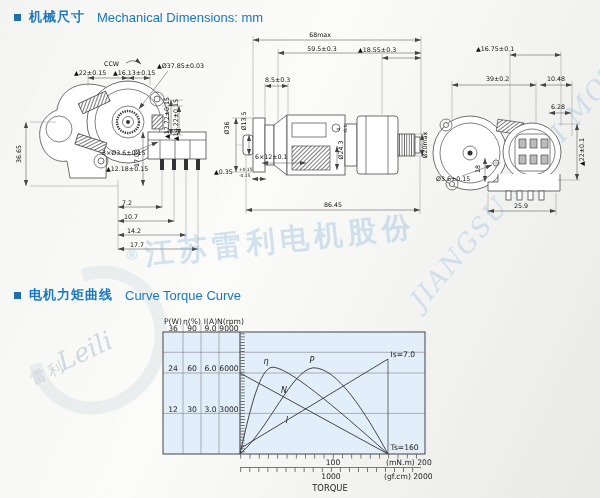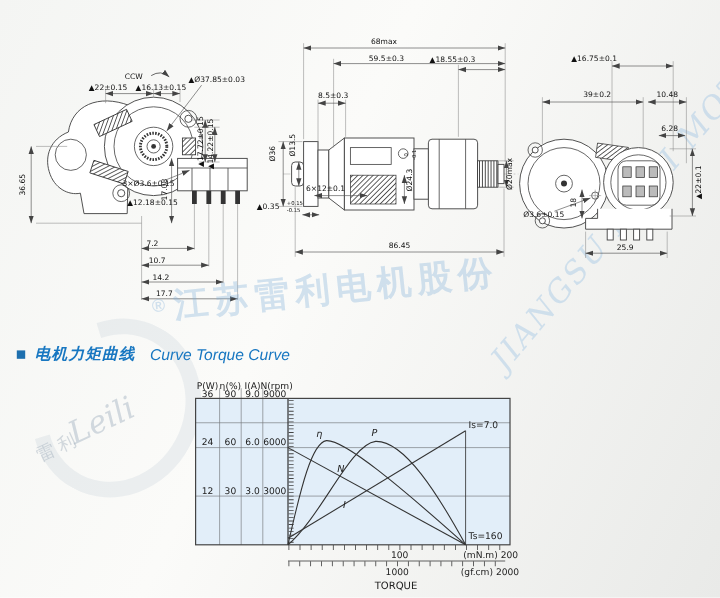--- a/index.html
+++ b/index.html
@@ -41,20 +41,25 @@
 </head>
 <body>
 
 <div class="page">
 
   <div class="wm wm-ring"></div>
   <div class="wm wm-leili">Leili</div>
   <div class="wm wm-seal">雷 利</div>
   <div class="wm wm-script">JIANGSU LEILI MOTOR</div>
 
+  <div class="hdr" style="top:8px;">
+    <span class="bullet"></span>
+    <span class="cn">机械尺寸</span>
+    <span class="en">Mechanical Dimensions: mm</span>
+  </div>
 
   <svg id="mech" style="top:28px;" width="600" height="250" viewBox="0 0 600 250">
     <defs>
       <marker id="ae" markerWidth="7" markerHeight="5" refX="6.4" refY="2.5" orient="auto" markerUnits="userSpaceOnUse">
         <path d="M0,0.3 L6.5,2.5 L0,4.7 Z" fill="#444"></path>
         </marker>
       <marker id="as" markerWidth="7" markerHeight="5" refX="0.6" refY="2.5" orient="auto" markerUnits="userSpaceOnUse">
         <path d="M7,0.3 L0.5,2.5 L7,4.7 Z" fill="#444"></path>
         </marker>
       <pattern id="hx" patternUnits="userSpaceOnUse" width="3" height="3" patternTransform="rotate(45)">
@@ -249,21 +254,21 @@
         <line class="ext" x1="556" y1="165" x2="556" y2="187"></line>
       <line class="dim" x1="488" y1="183" x2="556" y2="183" marker-start="url(#as)" marker-end="url(#ae)"></line>
       <text class="dl" x="514" y="180">25.9</text>
     </g>
   </svg>
 
   <div class="wm wm-cn">
     <span class="reg">®</span><span>江苏雷利电机股份</span>
   </div>
 
-  <div class="hdr" style="top:286px;font-style:italic;">
+  <div class="hdr" style="top:286px;">
     <span class="bullet"></span>
     <span class="cn">电机力矩曲线</span>
     <span class="en">Curve Torque Curve</span>
   </div>
 
   <svg id="torque" style="top:300px;" width="600" height="198" viewBox="0 0 600 198">
     <g>
       <rect x="163" y="32" width="262" height="122" fill="#e2eef9"></rect>
       <line class="g1" x1="163" y1="52.3" x2="425" y2="52.3"></line>
       <line class="g1" x1="163" y1="73" x2="425" y2="73"></line>

